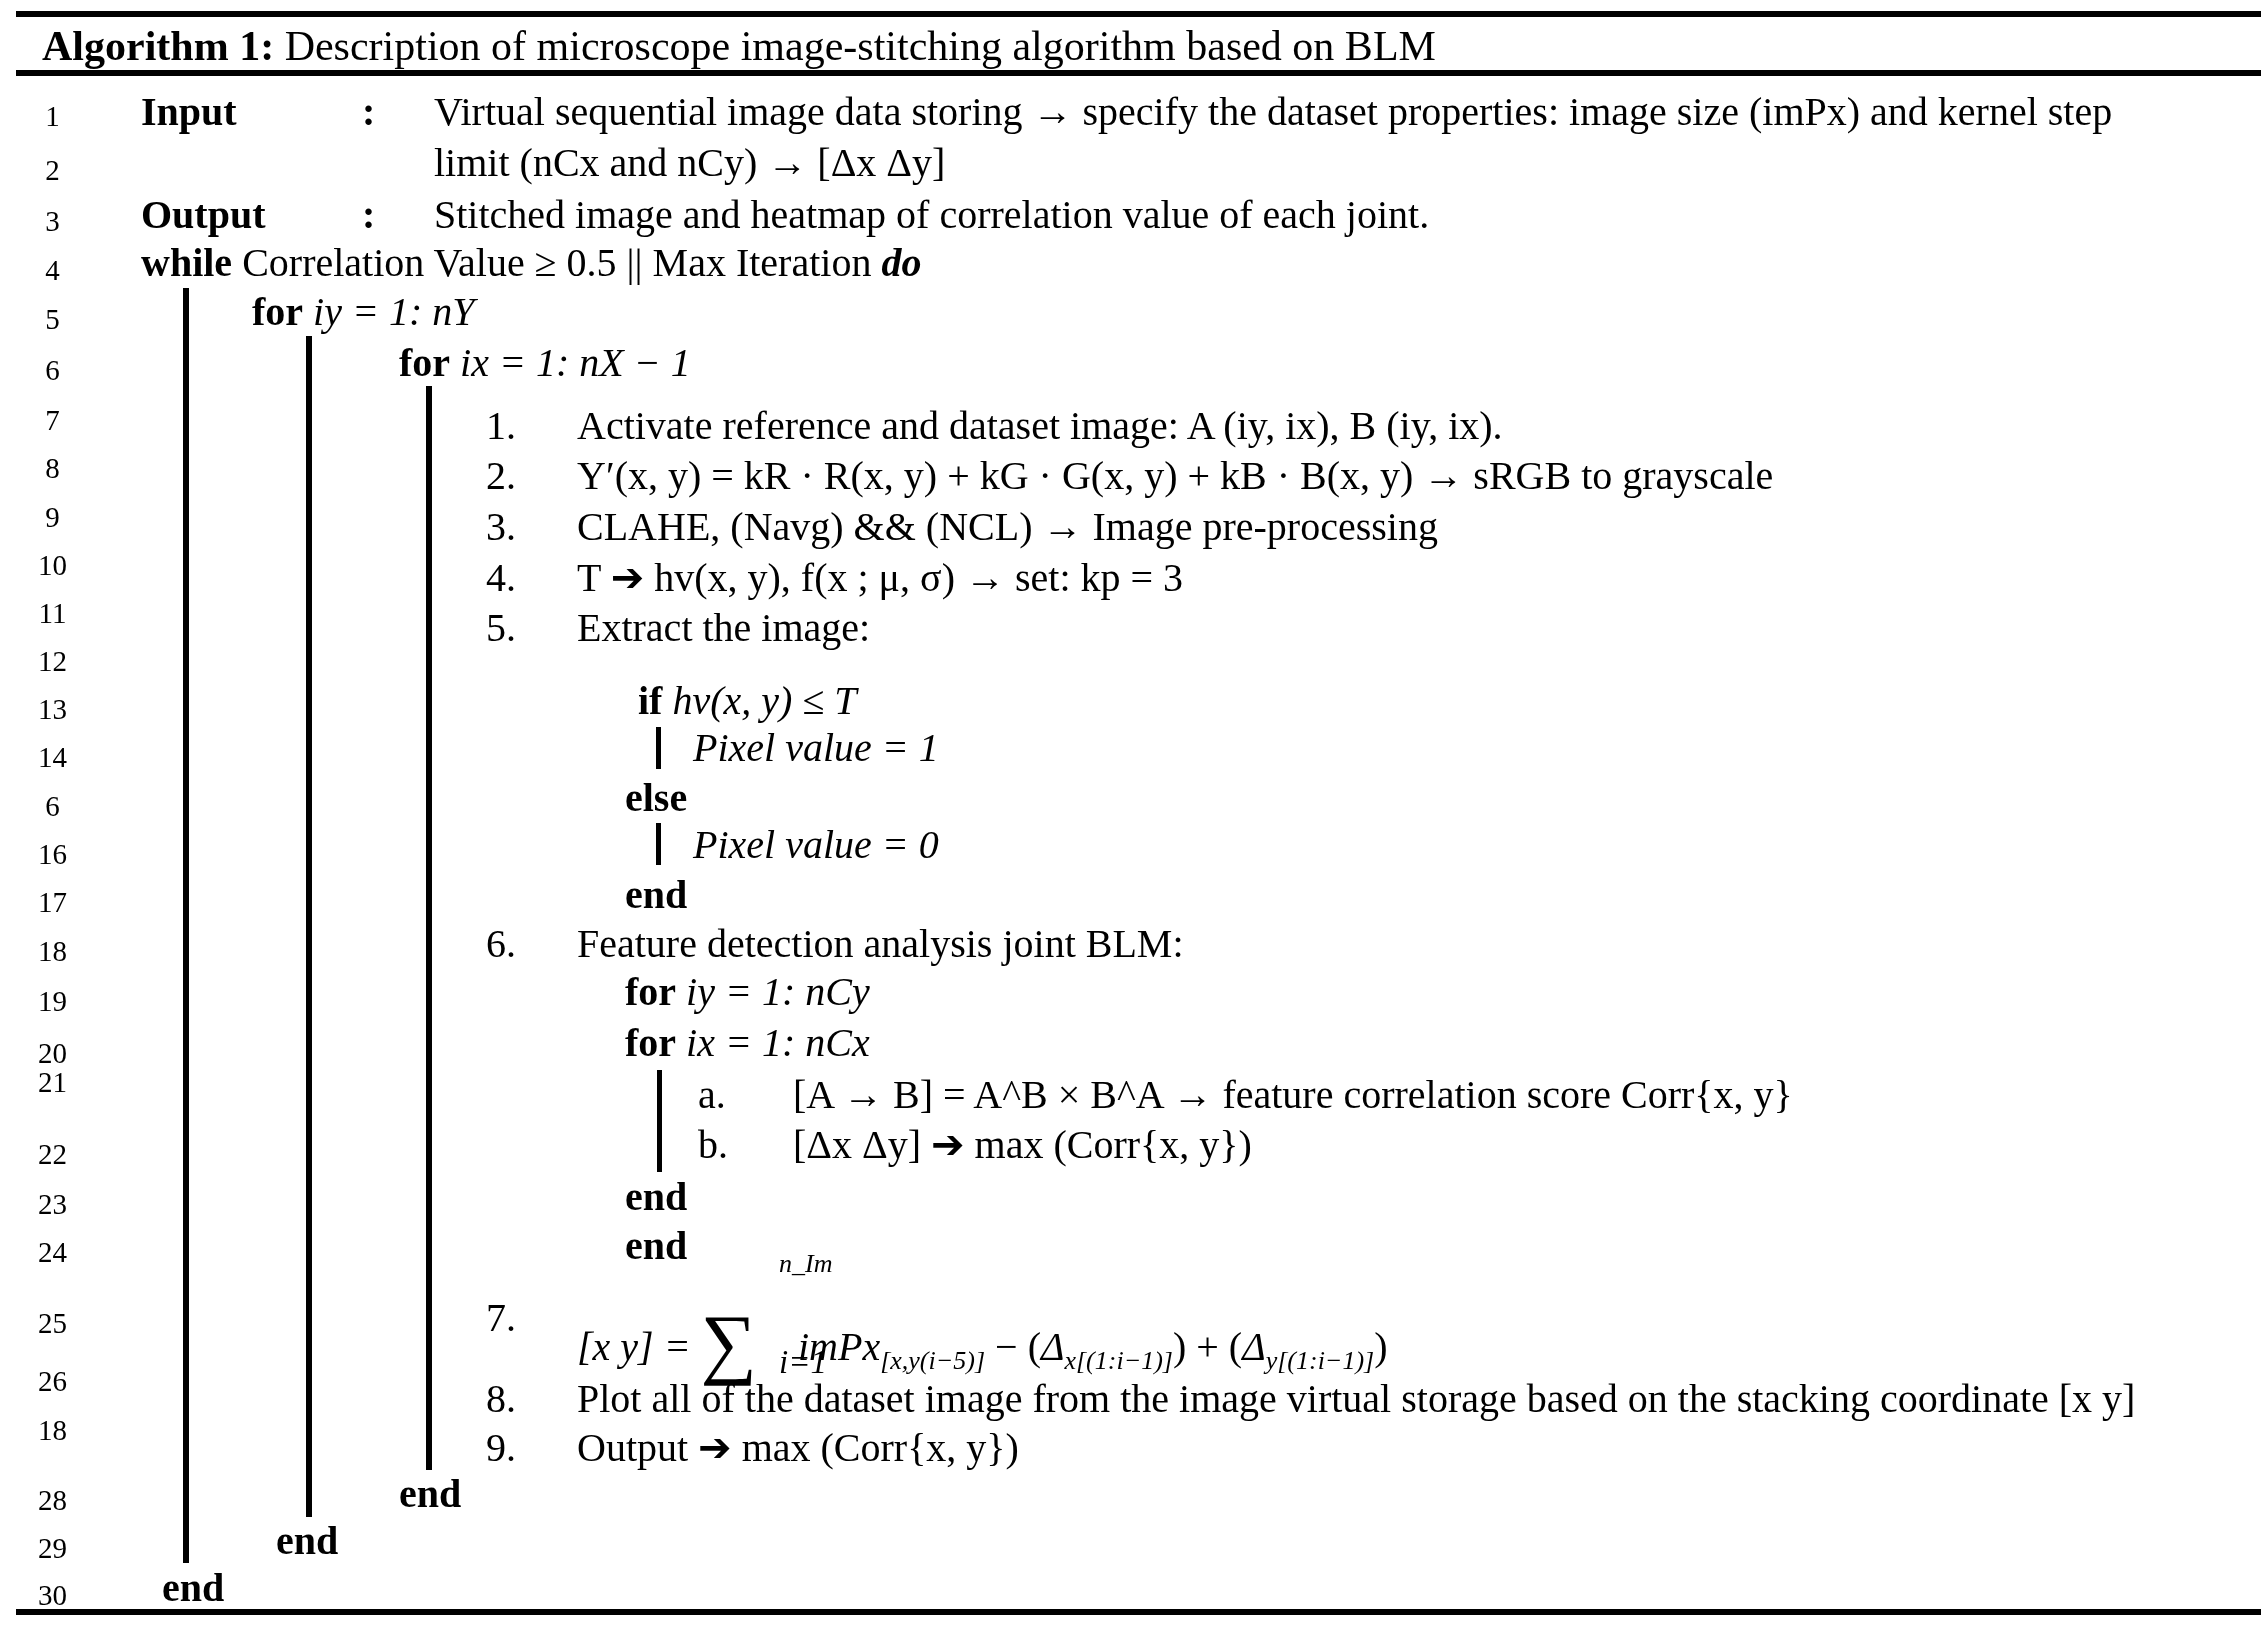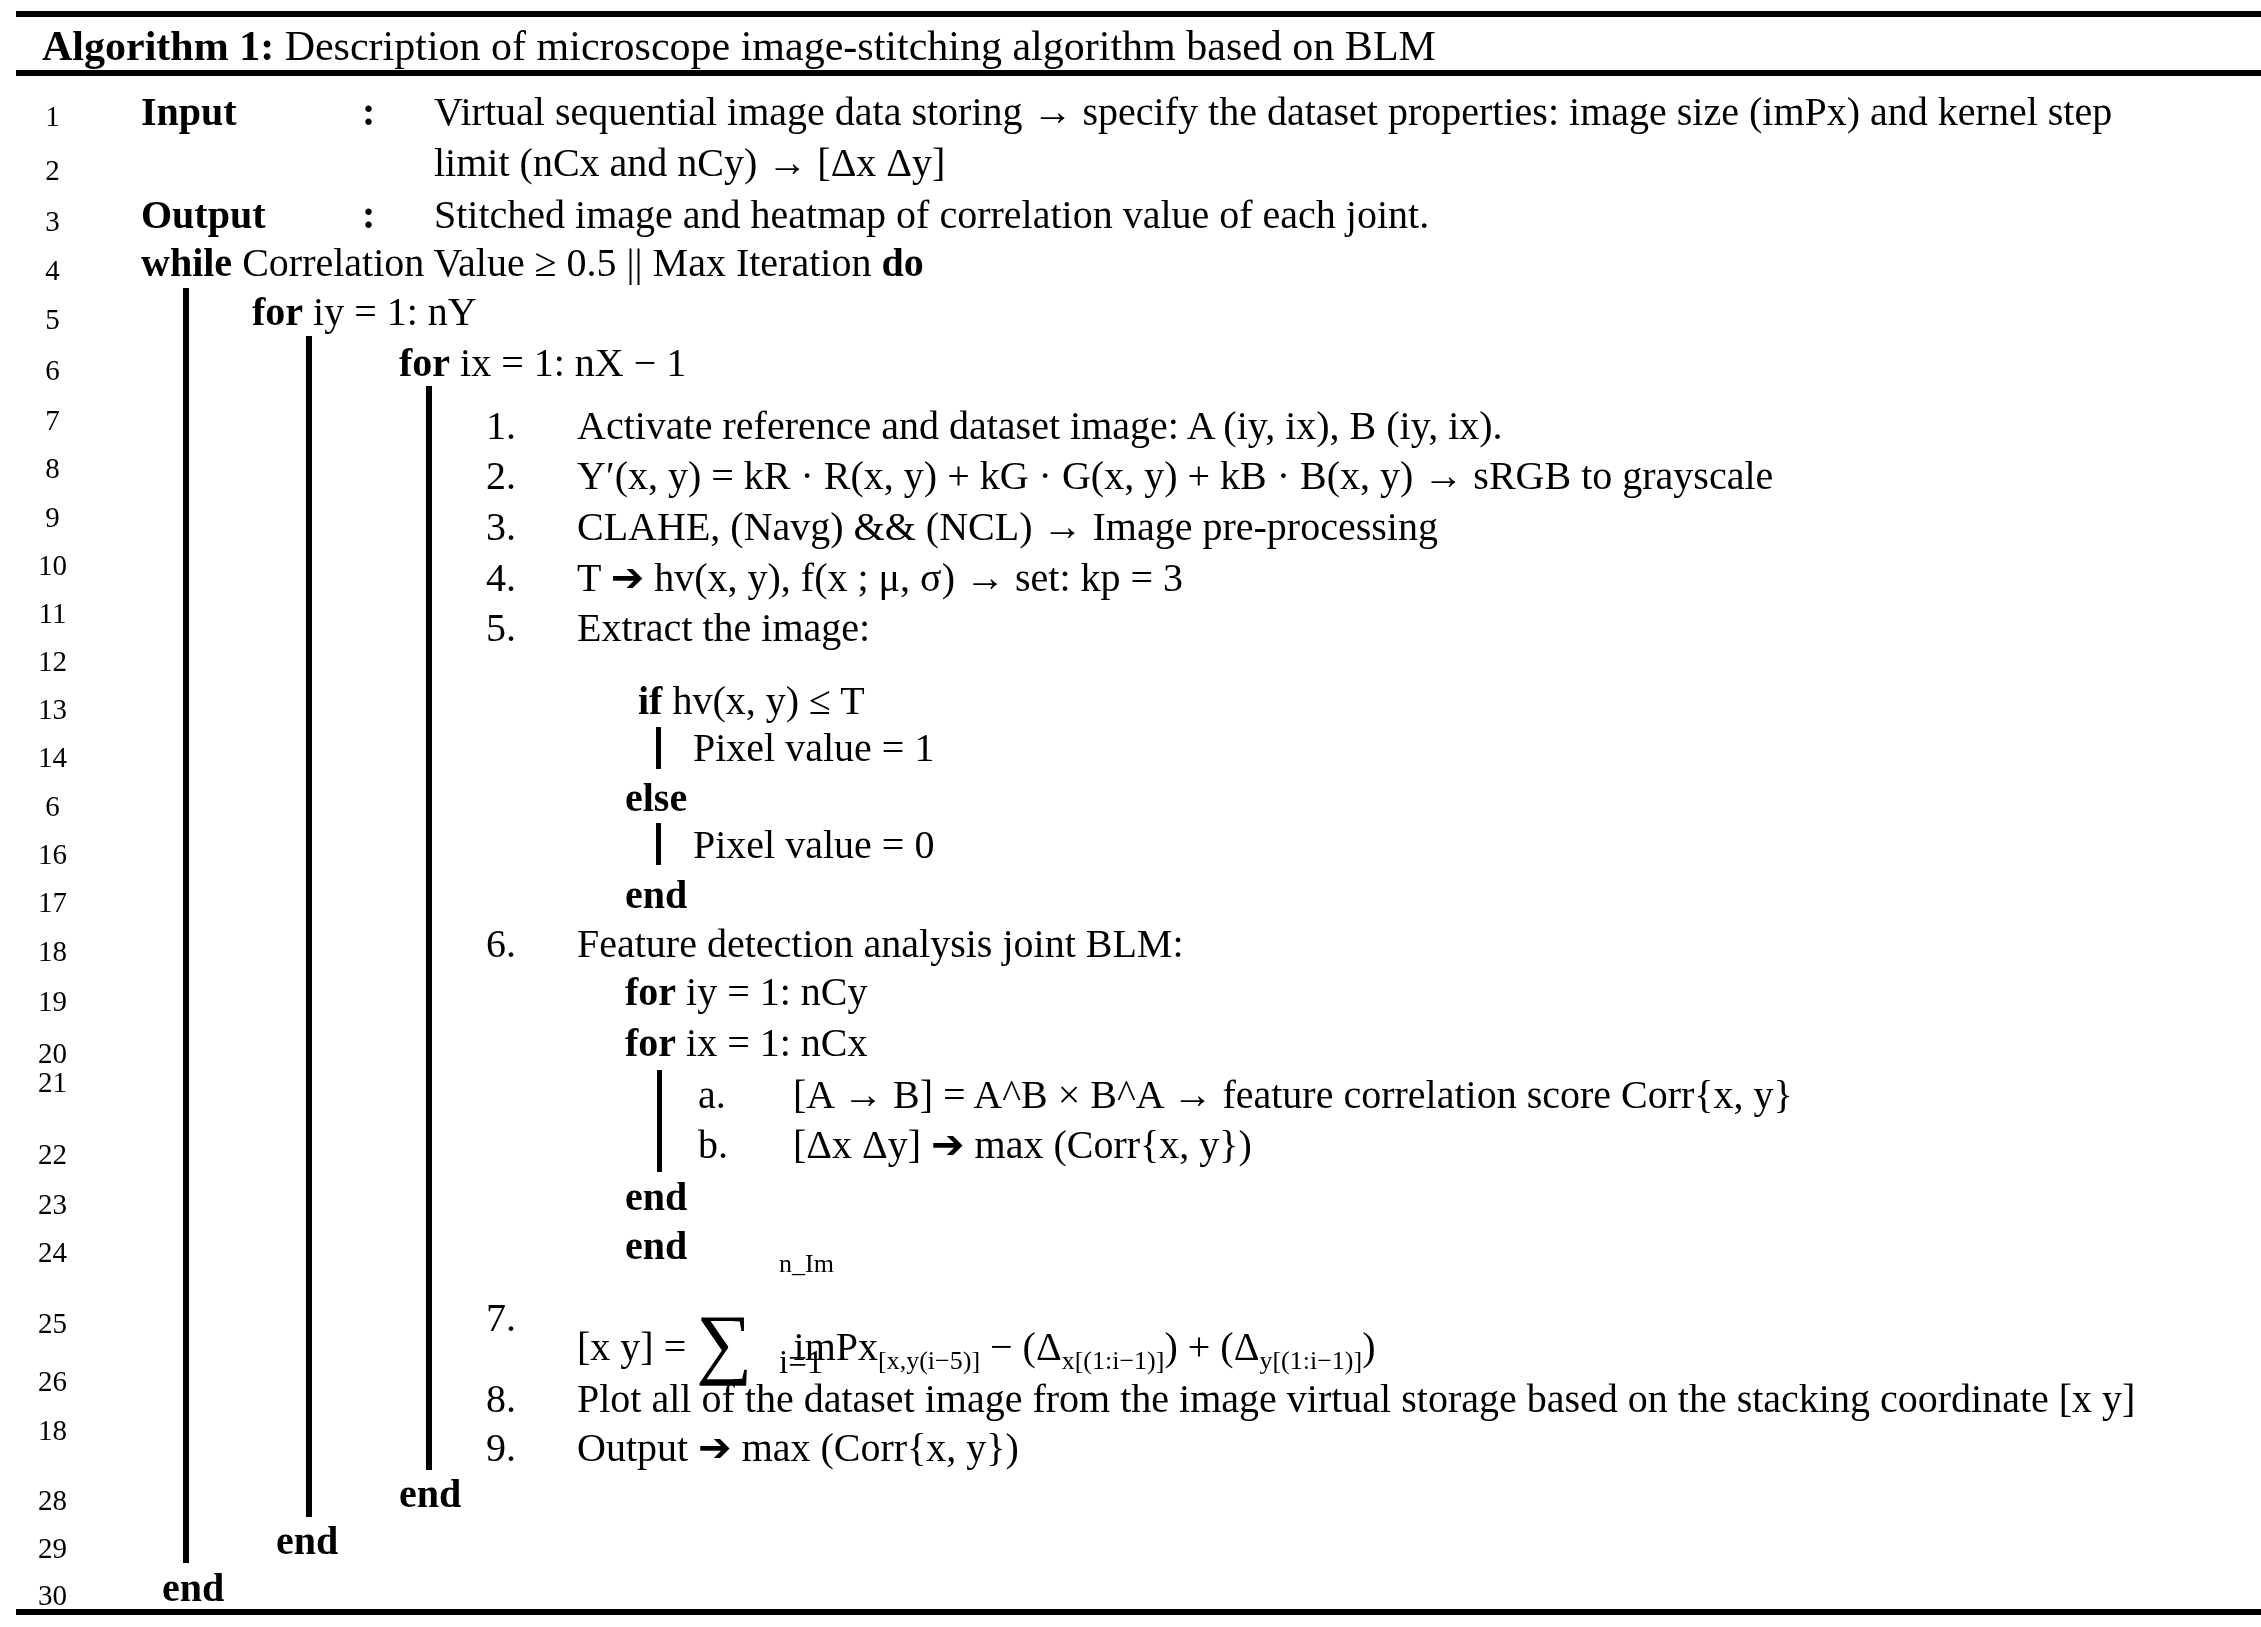--- a/index.html
+++ b/index.html
@@ -5,21 +5,21 @@
   html, body { margin:0; padding:0; background:#ffffff; }
   body { width:2261px; height:1627px; position:relative; overflow:hidden;
          font-family:"Liberation Serif", "DejaVu Serif", serif; color:#000; }
   .rule { position:absolute; left:15.7px; right:0; background:#000; }
   .abs { position:absolute; white-space:nowrap; }
   .title { font-size:42px; top:22px; left:42px; }
   .title b { font-weight:bold; }
   .ln { position:absolute; left:31.5px; width:42px; text-align:center; font-size:29px; }
   .txt { font-size:40px; }
   .b { font-weight:bold; }
-  .i { }
+  .i { font-style:italic; }
   .vbar { position:absolute; width:5.8px; background:#000; }
   sub, sup { font-size:0.65em; }
   .sigma { font-size:79px; line-height:1; }
 </style>
 </head>
 <body>
 
 <div class="rule" style="top:10.5px;height:6.3px;"></div>
 <div class="rule" style="top:70px;height:6.3px;"></div>
 <div class="rule" style="top:1609px;height:6.3px;"></div>

